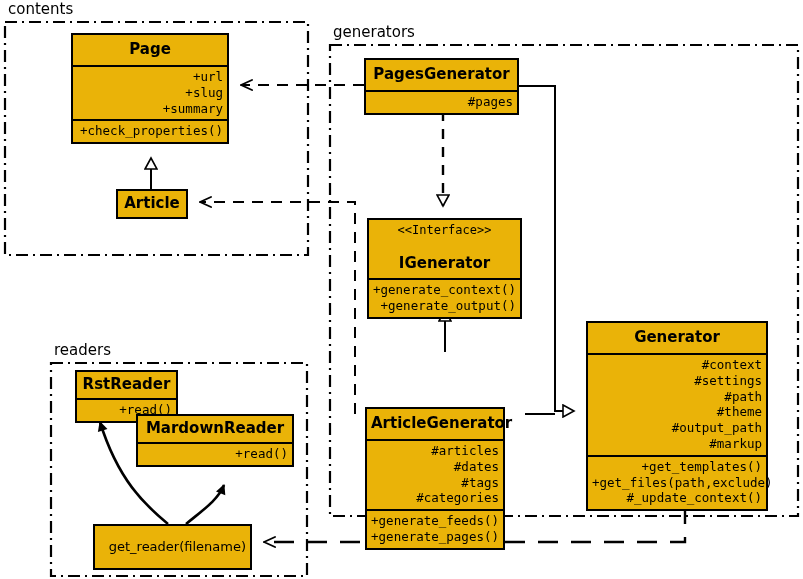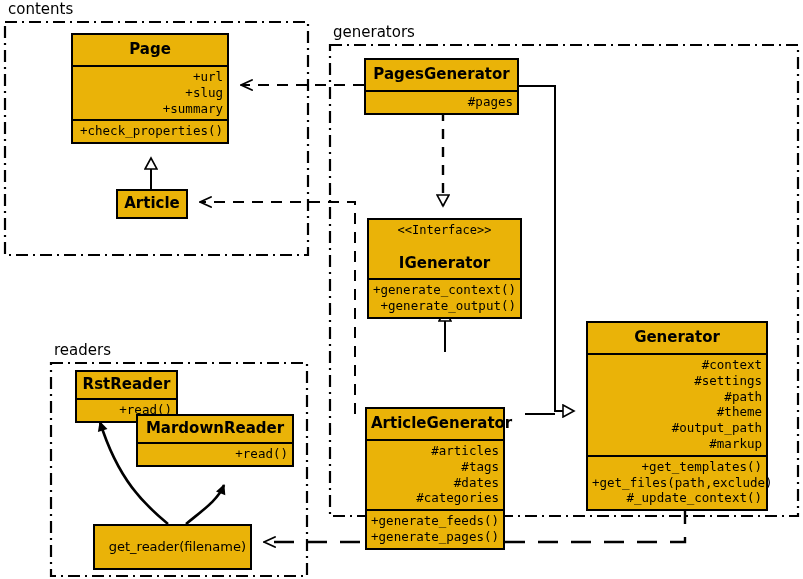--- a/index.html
+++ b/index.html
@@ -200,22 +200,22 @@
       <div>+generate_output()</div>
     </div>
   </div>
 
   <div class="uml-class" style="left:365px; top:360px; width:140px;margin-top:47px;">
     <div class="uml-compartment">
       <div class="uml-name">ArticleGenerator</div>
     </div>
     <div class="uml-compartment uml-members">
       <div>#articles</div>
+      <div>#dates</div>
       <div>#tags</div>
-      <div>#dates</div>
       <div>#categories</div>
     </div>
     <div class="uml-compartment uml-members">
       <div>+generate_feeds()</div>
       <div>+generate_pages()</div>
     </div>
   </div>
 
   <div class="uml-class" style="left:586px; top:321px; width:182px;">
     <div class="uml-compartment">

